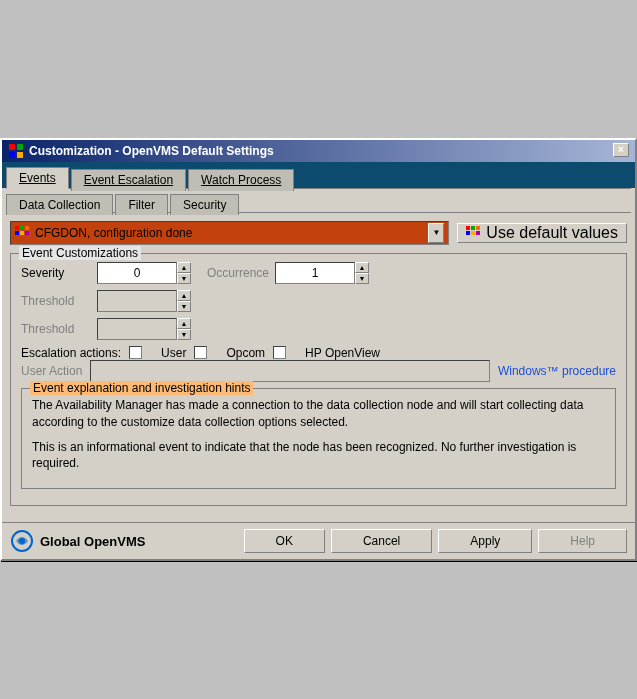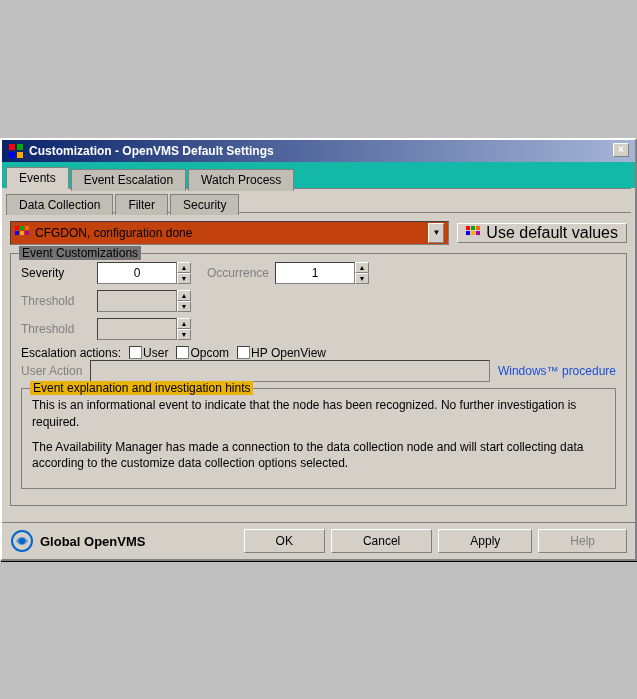--- a/index.html
+++ b/index.html
@@ -52,22 +52,23 @@
       display: flex;
       align-items: center;
       justify-content: center;
       cursor: pointer;
       font-size: 10px;
       font-weight: bold;
     }
     .tab-row-1 {
       display: flex;
       padding: 4px 4px 0;
-      background: #14b8a6;
+      background: #0c4a6e;
       gap: 2px;
+      text-decoration: underline;
     }
     .tab-row-2 {
       display: flex;
       padding: 0 4px 0;
       background: #d4d0c8;
       gap: 2px;
     }
     .tab {
       padding: 3px 12px;
       background: #d4d0c8;
@@ -151,21 +152,21 @@
       border: 1px solid #808080;
       padding: 8px 10px;
       margin-bottom: 8px;
       position: relative;
       background: #d4d0c8;
     }
     .group-title {
       position: absolute;
       top: -8px;
       left: 8px;
-      background: #737373;
+      background: #e5e5e5;
       padding: 0 3px;
       font-size: 12px;
     }
     .field-row {
       display: flex;
       align-items: center;
       margin-bottom: 6px;
       gap: 6px;
     }
     .field-label {
@@ -220,21 +221,21 @@
       display: flex;
       align-items: center;
       gap: 8px;
     }
     .escalation-label {
       font-size: 12px;
     }
     .checkbox-item {
       display: flex;
       align-items: center;
-      gap: 1px;
+      gap: 19px;
     }
     .checkbox {
       width: 13px;
       height: 13px;
       border: 1px solid #808080;
       border-top-color: #404040;
       border-left-color: #404040;
       background: white;
       cursor: pointer;
       display: flex;
@@ -270,21 +271,21 @@
       border: 1px solid #808080;
       padding: 8px 10px;
       position: relative;
       background: #d4d0c8;
       margin-bottom: 8px;
     }
     .explanation-title {
       position: absolute;
       top: -8px;
       left: 8px;
-      background: #eab308;
+      background: #fdba74;
       padding: 0 3px;
       font-size: 12px;
     }
     .explanation-text {
       font-size: 12px;
       line-height: 1.4;
     }
     .explanation-text p {
       margin-bottom: 8px;
     }
@@ -465,22 +466,22 @@
 
       <div class="user-action-row">
         <span class="user-action-label">User Action</span>
         <input class="user-action-input" type="text" value="" style="">
         <span class="windows-proc-label">Windows™ procedure</span>
       </div>
 
       <div class="explanation-box">
         <span class="explanation-title">Event explanation and investigation hints</span>
         <div class="explanation-text">
+          <p>The Availability Manager has made a connection to the data collection node and will start collecting data according to the customize data collection options selected.</p>
           <p>This is an informational event to indicate that the node has been recognized. No further investigation is required.</p>
-          <p>The Availability Manager has made a connection to the data collection node and will start collecting data according to the customize data collection options selected.</p>
         </div>
       </div>
     </div>
   </div>
 
   <div class="footer">
     <div class="footer-brand">
       <svg class="footer-logo" viewBox="0 0 24 24">
         <circle cx="12" cy="12" r="10" fill="none" stroke="#0066cc" stroke-width="2"></circle>
         <path d="M6 12 Q12 4 18 12 Q12 20 6 12Z" fill="#0066cc" opacity="0.6"></path>

